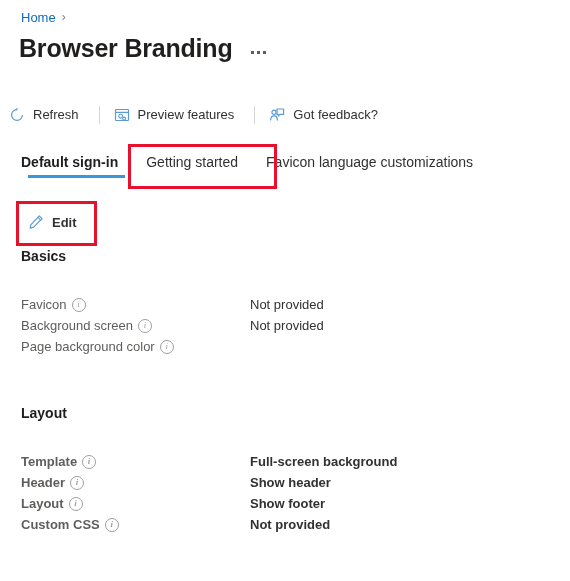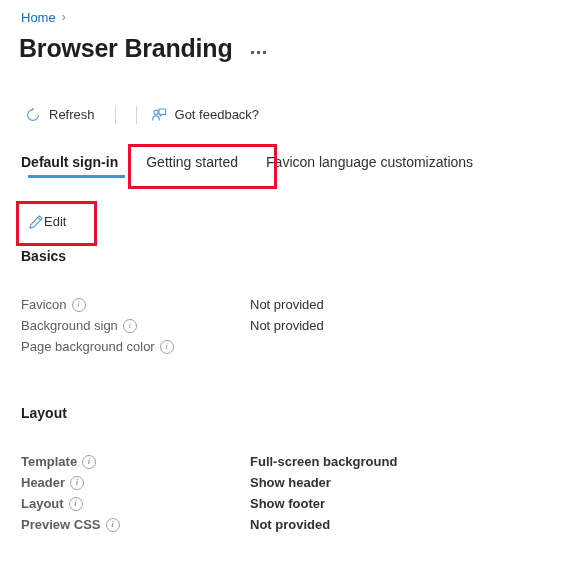--- a/index.html
+++ b/index.html
@@ -64,21 +64,21 @@
     width: 3px;
     height: 3px;
     background: #605e5c;
     border-radius: 0;
     display: block;
   }
 
   
   .commandbar {
     position: absolute;
-    left: 21px;
+    left: 5px;
     top: 100px;
     display: flex;
     align-items: center;
     height: 30px;
     font-size: 13px;
   }
   .cmd {
     display: flex;
     align-items: center;
     gap: 8px;
@@ -136,25 +136,27 @@
   .actionbar {
     position: absolute;
     left: 22px;
     top: 209px;
     display: flex;
     align-items: center;
     font-size: 13px;
   }
   .action {
     display: flex;
-    align-items: flex-start;
+    align-items: flex-end;
+    gap: 8px;
     padding: 5px 10px 5px 6px;
     cursor: pointer;
     color: #323130;
     white-space: nowrap;
+    font-weight: bold;
   }
 
   
   .redbox {
     position: absolute;
     border: 3px solid #e8112d;
     box-sizing: border-box;
     pointer-events: none;
   }
   #redbox-tab   { left: 128px; top: 144px; width: 149px; height: 45px; }
@@ -243,20 +245,31 @@
       <svg width="16" height="16" viewBox="0 0 16 16">
         <path d="M8 2.6 A5.4 5.4 0 1 0 13.4 8" fill="none" stroke="#5b9bd5" stroke-width="1.2"></path>
         <path d="M8 2.6 L8 0.9 M8 2.6 L6.4 2.6" fill="none" stroke="#5b9bd5" stroke-width="1.2"></path>
       </svg>
     </span>
     <span class="cmd-label">Refresh</span>
   </div>
 
   <div class="cmd-sep"></div>
 
+  <div class="cmd">
+    <span class="icon">
+      <svg width="16" height="16" viewBox="0 0 16 16">
+        <rect x="1.5" y="2.5" width="13" height="11" rx="0.8" fill="none" stroke="#5b9bd5" stroke-width="1.2"></rect>
+        <line x1="1.5" y1="5.4" x2="14.5" y2="5.4" stroke="#5b9bd5" stroke-width="1.2"></line>
+        <circle cx="6.6" cy="9.2" r="1.9" fill="none" stroke="#5b9bd5" stroke-width="1.1"></circle>
+        <circle cx="10.1" cy="11.6" r="1.5" fill="none" stroke="#5b9bd5" stroke-width="1.1"></circle>
+      </svg>
+    </span>
+    <span class="cmd-label">Preview features</span>
+  </div>
 
   <div class="cmd-sep"></div>
 
   <div class="cmd">
     <span class="icon">
       <svg width="16" height="16" viewBox="0 0 16 16">
         <circle cx="5" cy="5.3" r="2.1" fill="none" stroke="#5b9bd5" stroke-width="1.2"></circle>
         <path d="M1.6 13.6 C1.6 10.4 3.2 8.8 5 8.8 C6.8 8.8 8.4 10.4 8.4 13.6" fill="none" stroke="#5b9bd5" stroke-width="1.2"></path>
         <path d="M8 2 H14.6 V7.4 H10.9 L9.3 9 V7.4 H8 Z" fill="none" stroke="#5b9bd5" stroke-width="1.2" stroke-linejoin="round"></path>
       </svg>
@@ -300,21 +313,21 @@
   <div class="prop-row">
     <div class="prop-label">
       <span>Favicon</span>
       <span class="info-icon">i</span>
     </div>
     <div class="prop-value">Not provided</div>
   </div>
 
   <div class="prop-row">
     <div class="prop-label">
-      <span>Background sign</span>
+      <span>Background screen</span>
       <span class="info-icon">i</span>
     </div>
     <div class="prop-value">Not provided</div>
   </div>
 
   <div class="prop-row">
     <div class="prop-label">
       <span>Page background color</span>
       <span class="info-icon">i</span>
     </div>
@@ -345,19 +358,19 @@
   <div class="prop-row">
     <div class="prop-label">
       <span>Layout</span>
       <span class="info-icon">i</span>
     </div>
     <div class="prop-value">Show footer</div>
   </div>
 
   <div class="prop-row">
     <div class="prop-label">
-      <span>Preview CSS</span>
+      <span>Custom CSS</span>
       <span class="info-icon">i</span>
     </div>
     <div class="prop-value">Not provided</div>
   </div>
 
 </div>
 
 </body></html>

